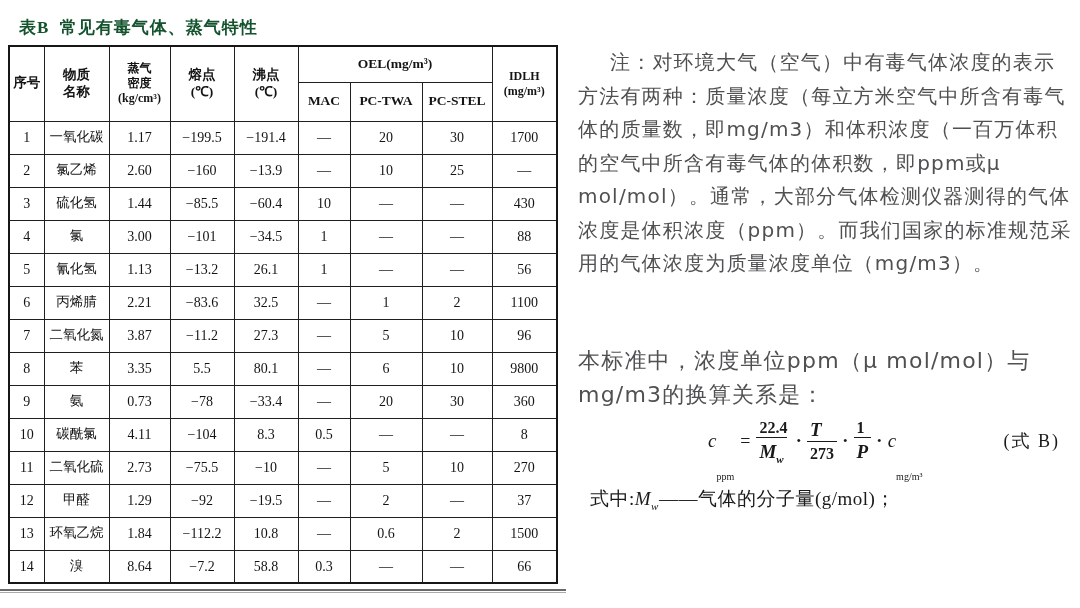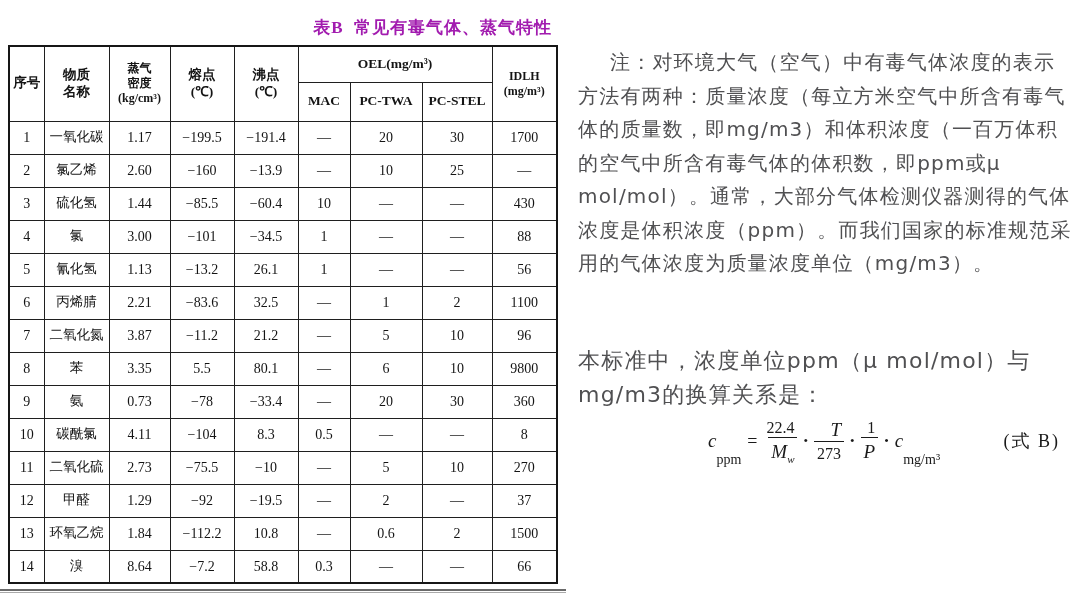--- a/index.html
+++ b/index.html
@@ -1,23 +1,23 @@
 <!DOCTYPE html>
 <html><head>
 <meta charset="utf-8">
 <style>
   * { margin: 0; padding: 0; box-sizing: border-box; }
   html, body { width: 1080px; height: 608px; background: #ffffff; overflow: hidden; }
   body { font-family: "Liberation Serif", serif; color: #1c1c1c; position: relative; }
 
   
   .table-title {
-    position: absolute; left: 4px; top: 16px; width: 548px;
-    text-align: right; font-weight: bold; font-size: 17px;
-    letter-spacing: 1px; color: #a21caf; white-space: pre;
+    position: absolute; left: 19px; top: 16px; width: 548px;
+    text-align: left; font-weight: bold; font-size: 17px;
+    letter-spacing: 1px; color: #14532d; white-space: pre;
   }
   table.toxic {
     position: absolute; left: 8px; top: 45px;
     border-collapse: collapse; table-layout: fixed; width: 548px;
     background: #fff;
   }
   table.toxic th, table.toxic td {
     border: 1.4px solid #1f1f1f;
     text-align: center; vertical-align: middle;
     font-size: 13.5px; color: #141414;
@@ -53,24 +53,24 @@
   }
 
   
   .formula-row {
     position: absolute; left: 0; top: 415px; width: 496px; height: 52px;
     display: flex; align-items: center; justify-content: flex-start;
     padding-left: 130px; color: #1a1a1a;
   }
   .formula-row .piece { display: inline-flex; align-items: center; }
   .fvar { font-style: italic; font-family: "Liberation Serif", serif; font-size: 19px; }
-  .fsub { font-size: 14px; vertical-align: sub; position: relative; top: 5px; font-style: normal; margin-top: 28px; }
+  .fsub { font-size: 10px; vertical-align: sub; position: relative; top: 21px; font-style: normal; margin-top: 28px; }
   .fsub-i { font-size: 11px; font-style: italic; position: relative; top: 5px; }
   .feq { font-size: 18px; margin: 0 6px; }
-  .frac { display: inline-flex; flex-direction: column; align-items: flex-end; line-height: 1.05; font-size: 16px; }
+  .frac { display: inline-flex; flex-direction: column; align-items: flex-start; line-height: 1.05; font-size: 16px; font-weight: bold; }
   .frac .num { padding: 0 3px 1px; }
   .frac .den { border-top: 1.4px solid #1a1a1a; padding: 4px 3px 0; }
   .fdot { font-size: 13px; margin: 0 6px; }
   .ftag {
     position: absolute; right: 14px; top: 50%; transform: translateY(-50%);
     font-size: 18px; color: #1a1a1a; letter-spacing: 2px;
   }
 
   
   .legend { position: absolute; left: 12px; top: 478px; width: 480px; color: #1a1a1a; }
@@ -182,21 +182,21 @@
         <td>—</td>
         <td>1</td>
         <td>2</td>
         <td>1100</td>
       </tr>
       <tr>
         <td>7</td>
         <td>二氧化氮</td>
         <td>3.87</td>
         <td>−11.2</td>
-        <td>21.2</td>
+        <td>27.3</td>
         <td>—</td>
         <td>5</td>
         <td>10</td>
         <td>96</td>
       </tr>
       <tr>
         <td>8</td>
         <td>苯</td>
         <td>3.35</td>
         <td>5.5</td>
@@ -305,15 +305,18 @@
     </span>
     <span class="fdot">•</span>
     <span class="piece">
       <span class="fvar">c</span>
         <span class="fsub">mg/m³</span>
     </span>
     <span class="ftag">(式 B)</span>
   </div>
 
   <div class="legend">
+    <div class="lline">
+      <span>式中:</span><span class="lvar">M</span><span class="fsub-i">w</span><span>——气体的分子量(g/mol)；</span>
+    </div>
   </div>
 
 </div>
 
 </body></html>

